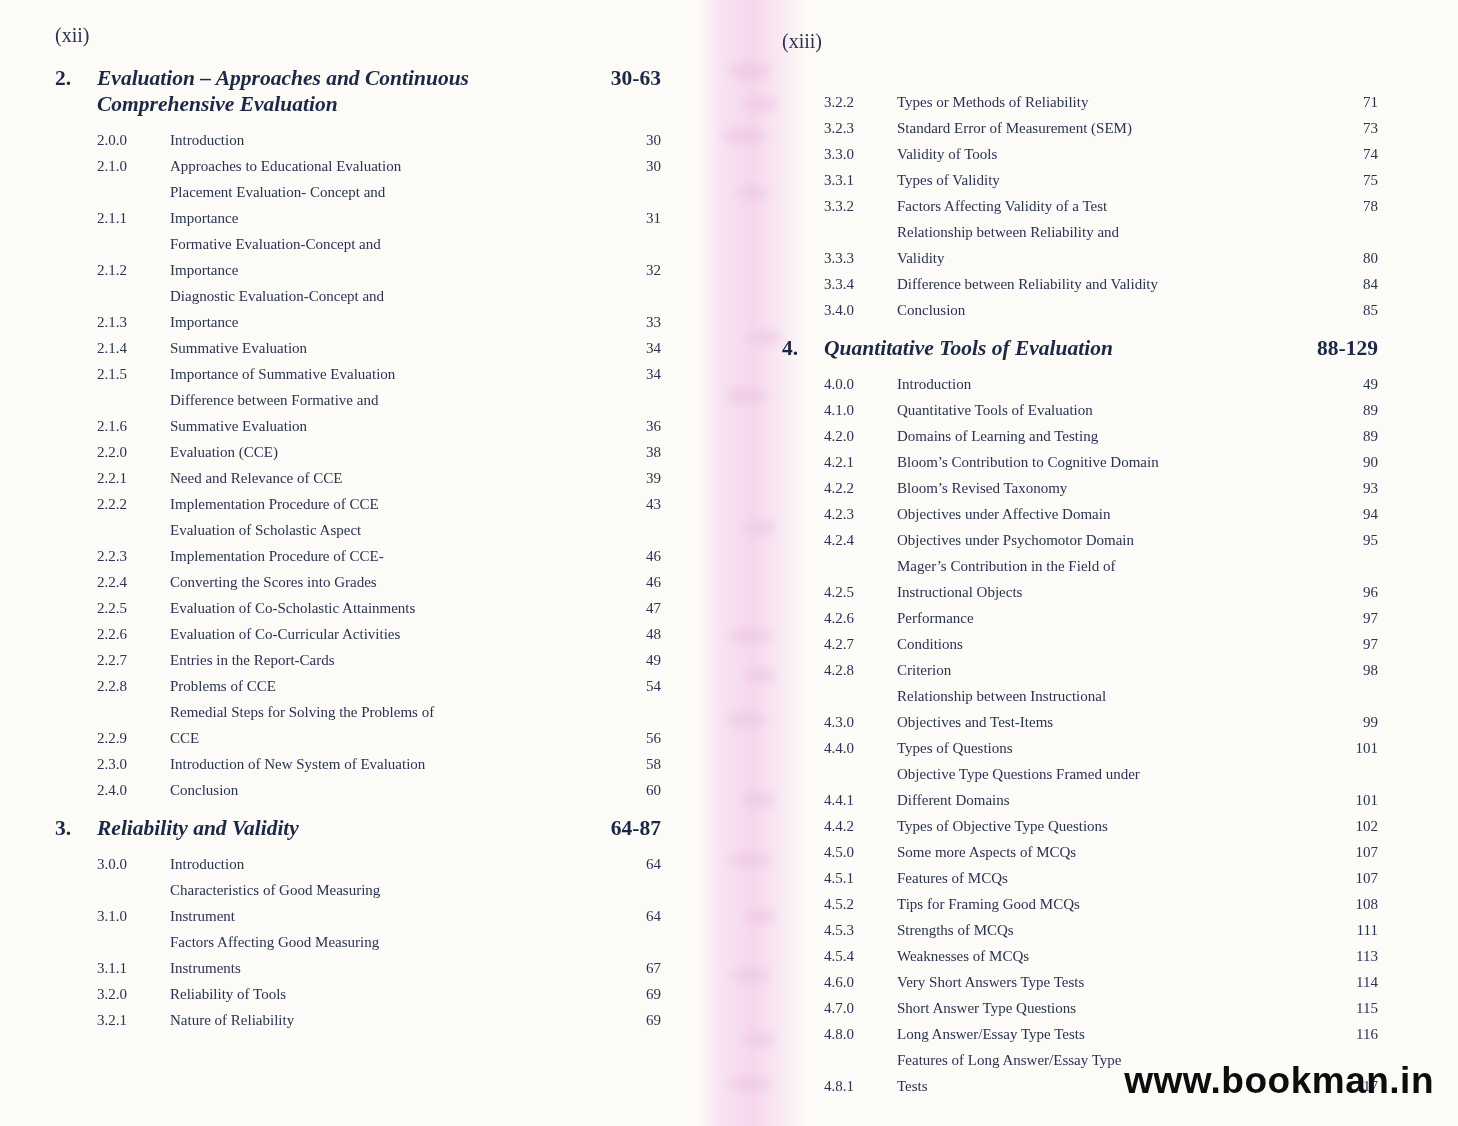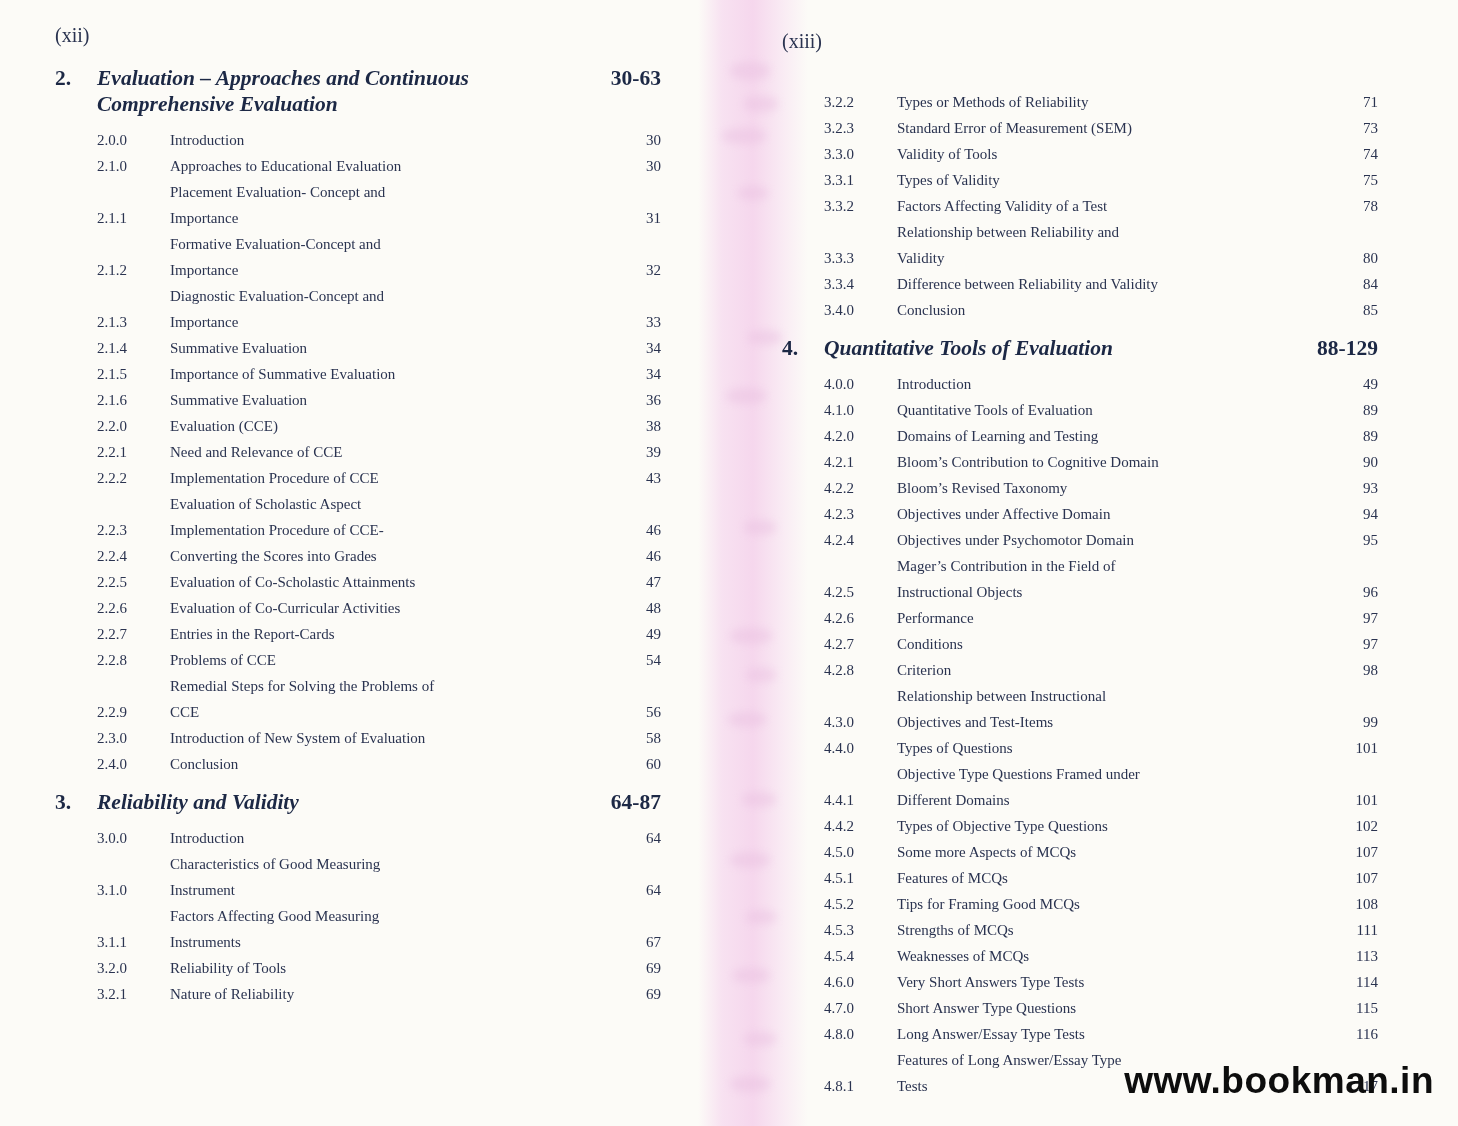--- a/index.html
+++ b/index.html
@@ -155,20 +155,21 @@
       <span class="entry-number">2.1.5</span>
       <span class="entry-title">
               <div>Importance of Summative Evaluation</div>
             </span>
       <span class="entry-page">34</span>
     </div>
 
     <div class="entry">
       <span class="entry-number">2.1.6</span>
       <span class="entry-title">
+              <div>Difference between Formative and</div>
               <div>Summative Evaluation</div>
             </span>
       <span class="entry-page">36</span>
     </div>
 
     <div class="entry">
       <span class="entry-number">2.2.0</span>
       <span class="entry-title">
               <div>Evaluation (CCE)</div>
             </span>

